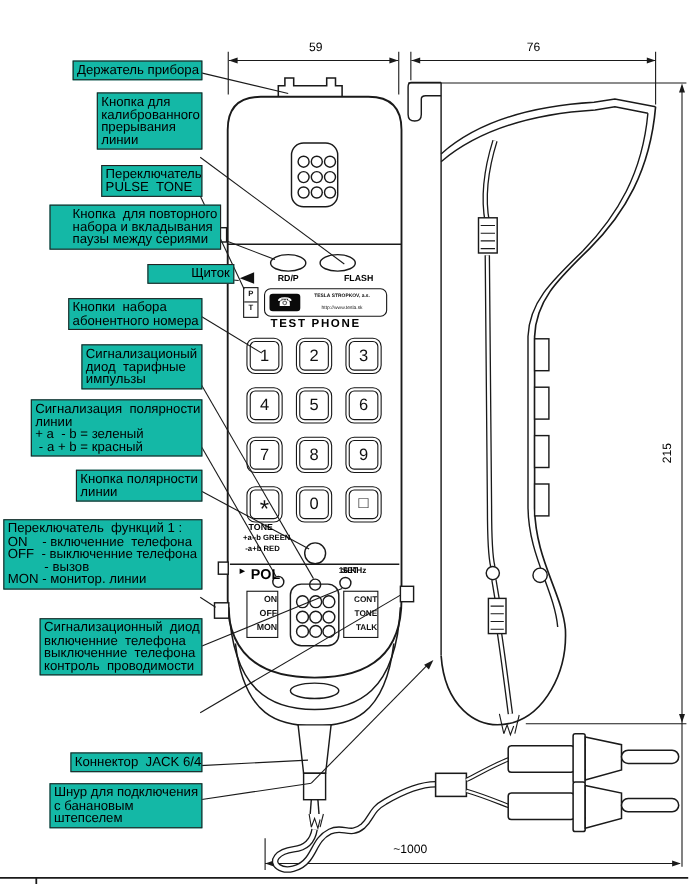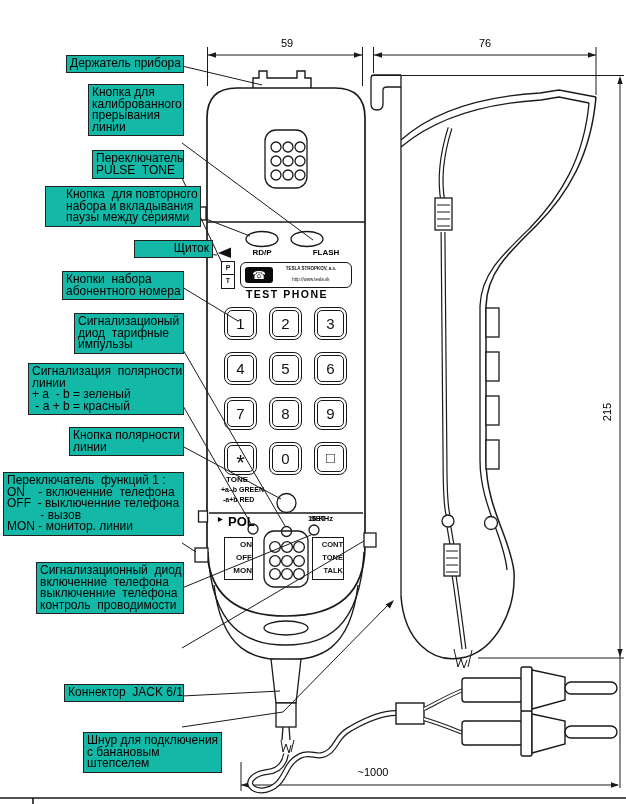--- a/index.html
+++ b/index.html
@@ -223,22 +223,22 @@
 линии</div>
 <div class="callout" style="left:3px;top:472px;width:173px;">Переключатель  функций 1 :
 ON    - включенние  телефона
 OFF  - выключенние телефона
           - вызов
 MON - монитор. линии</div>
 <div class="callout" style="left:36px;top:562px;width:140px;">Сигнализационный  диод
 включенние  телефона
 выключенние  телефона
 контроль  проводимости</div>
-<div class="callout" style="left:64px;top:684px;width:112px;">Коннектор  JACK 6/1</div>
-<div class="callout" style="left:45px;top:732px;width:131px;margin-left:38px;">Шнур для подключения
+<div class="callout" style="left:64px;top:684px;width:112px;">Коннектор  JACK 6/4</div>
+<div class="callout" style="left:45px;top:712px;width:131px;">Шнур для подключения
 с банановым
 штепселем</div>
 
 <div class="dim" style="left:270px;top:37px;width:34px;">59</div>
 <div class="dim" style="left:468px;top:37px;width:34px;">76</div>
 <div class="dim" style="left:593px;top:405px;width:30px;height:14px;transform:rotate(-90deg);">215</div>
 <div class="dim" style="left:340px;top:766px;width:66px;">~1000</div>
 
 <div class="lbl" style="left:246px;top:248px;width:32px;font-size:8px;text-align:center;">RD/P</div>
 <div class="lbl" style="left:287px;top:248px;width:40px;font-size:8px;text-align:center;margin-left:19px;">FLASH</div>

